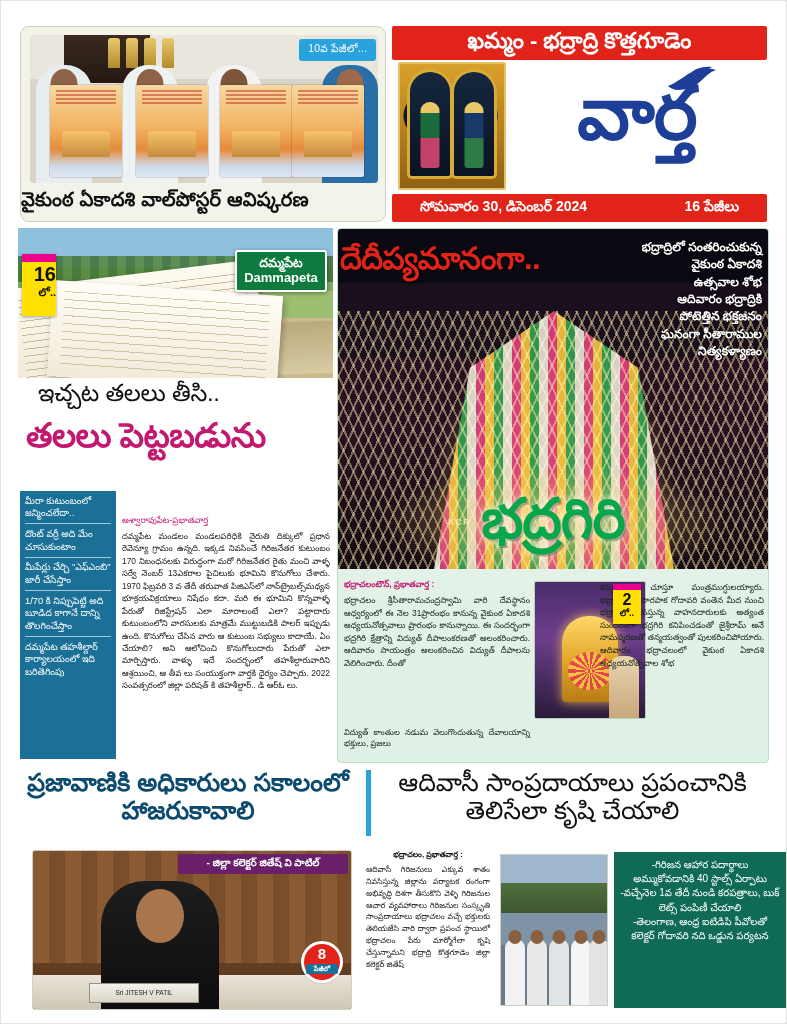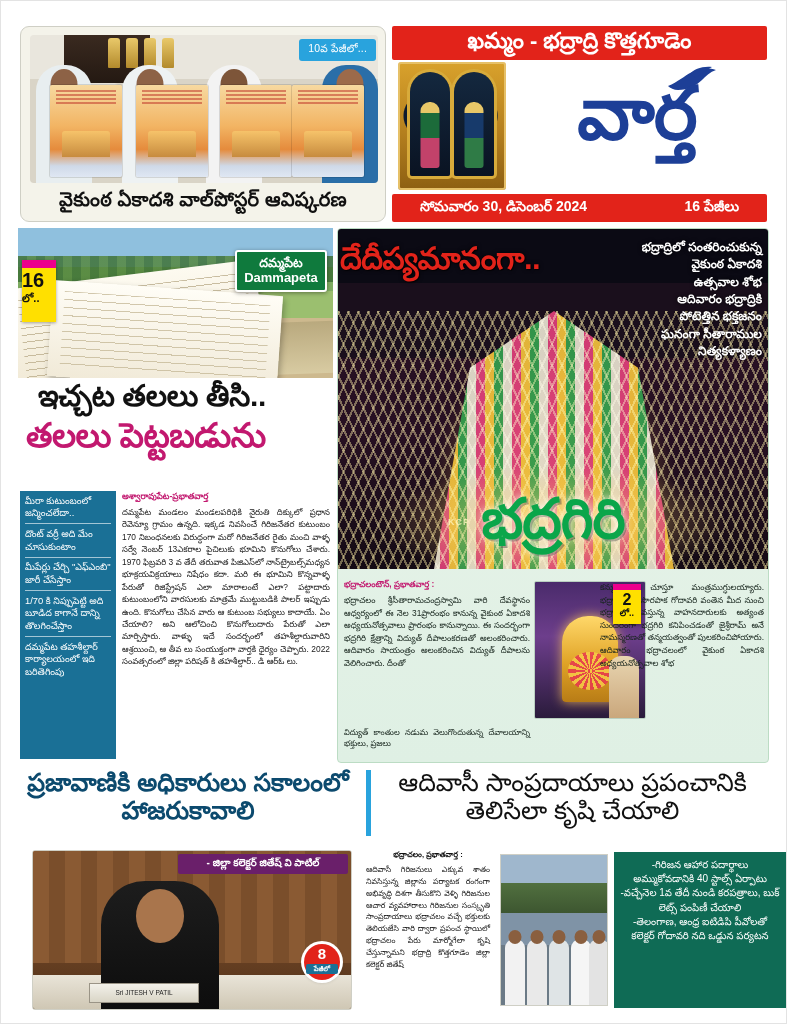--- a/index.html
+++ b/index.html
@@ -65,21 +65,21 @@
     background:linear-gradient(#e9c96a,#b38a2c); border-radius:3px 3px 1px 1px;
   }
   .ph .t1{left:44px;} .ph .t2{left:62px;} .ph .t3{left:80px;} .ph .t4{left:98px;}
 
   .page-badge-blue{
     position:absolute; right:9px; top:12px; background:#29a3dd; color:#fff;
     font-size:10.5px; padding:3px 9px 4px; border-radius:3px; white-space:nowrap;
     letter-spacing:.2px;
   }
   .photo-cap{
-    position:absolute; left:0; right:0; bottom:6px; text-align:center;
+    position:absolute; left:0; right:0; bottom:6px; text-align:left;
     font-size:19.5px; font-weight:bold; color:#111; letter-spacing:.2px;
   }
 
   
   .masthead{ position:absolute; left:392px; top:26px; width:375px; height:196px; }
   .mh-top{
     position:absolute; left:0; top:0; width:375px; height:34px; background:#e2231a;
     display:flex; align-items:center; justify-content:center; border-radius:2px;
   }
   .mh-top span{ color:#fff; font-size:22px; font-weight:bold; white-space:nowrap; }
@@ -156,57 +156,57 @@
     transform:rotate(4deg);
     background:linear-gradient(#fffdf6,#f1ead8);
     box-shadow:2px 3px 6px rgba(0,0,0,.28);
   }
   .docs2:before{
     content:""; position:absolute; left:12px; right:12px; top:10px; bottom:10px;
     background:repeating-linear-gradient(#c3b694 0 1px, transparent 1px 8px);
     opacity:.75;
   }
   .badge16{
-    position:absolute; left:4px; top:32px; width:34px; height:62px;
-    background:#ffe000; text-align:left; z-index:5;
+    position:absolute; left:4px; top:26px; width:34px; height:62px;
+    background:#ffe000; text-align:right; z-index:5;
     box-shadow:0 1px 3px rgba(0,0,0,.35);
   }
   .badge16 .bt{ height:8px; background:#ec008c; }
   .badge16 .num{ font-size:20px; font-weight:bold; color:#111; line-height:1.25; }
   .badge16 .lo{ font-size:11px; font-weight:bold; color:#111; line-height:1; }
   .signboard{
     position:absolute; right:6px; top:22px; width:92px; height:42px; z-index:5;
     background:#0f7a3d; border:2px solid #fff; border-radius:3px;
     display:flex; flex-direction:column; align-items:center; justify-content:center;
     box-shadow:0 1px 4px rgba(0,0,0,.4);
   }
   .signboard .te{ color:#fff; font-size:12.5px; font-weight:bold; line-height:1.1; }
   .signboard .en{ color:#fff; font-size:13px; font-weight:bold; line-height:1.1; }
 
   .lead-h1{
     position:absolute; left:20px; top:152px; width:300px;
-    font-size:30px; font-weight:bold; color:#111; line-height:1.08; letter-spacing:-.3px;
+    font-size:24px; font-weight:normal; color:#111; line-height:1.08; letter-spacing:-.3px;
   }
   .lead-h2{
     position:absolute; left:8px; top:190px; width:315px;
     font-size:34px; font-weight:bold; color:#c2186f; line-height:1.05; letter-spacing:-.5px;
   }
 
   .bluebox{
     position:absolute; left:2px; top:263px; width:96px; height:268px;
     background:#1a7096; color:#fff; padding:0 5px; text-align:left;
   }
   .bluebox p{
     font-size:9.4px; line-height:1.35; padding:3.5px 0;
     border-bottom:1px solid rgba(255,255,255,.6);
   }
   .bluebox p:last-child{ border-bottom:none; }
 
   .lead-body{ position:absolute; left:104px; top:263px; width:208px; }
-  .byline-pink{ font-size:8.6px; font-weight:bold; color:#c2186f; margin-bottom:3px; }
+  .byline-pink{ font-size:8.6px; font-weight:normal; color:#c2186f; margin-bottom:3px;margin-top:24px; }
   .lead-body .bodytext{
     font-size:8.4px; line-height:1.48; color:#1a1a1a; text-align:justify;
   }
 
   
   .lead-right{
     position:absolute; left:337px; top:228px; width:432px; height:535px;
     background:linear-gradient(#eaf4ea,#dff0e4);
     border:1px solid #bcdcc4; border-radius:4px; overflow:hidden;
   }

